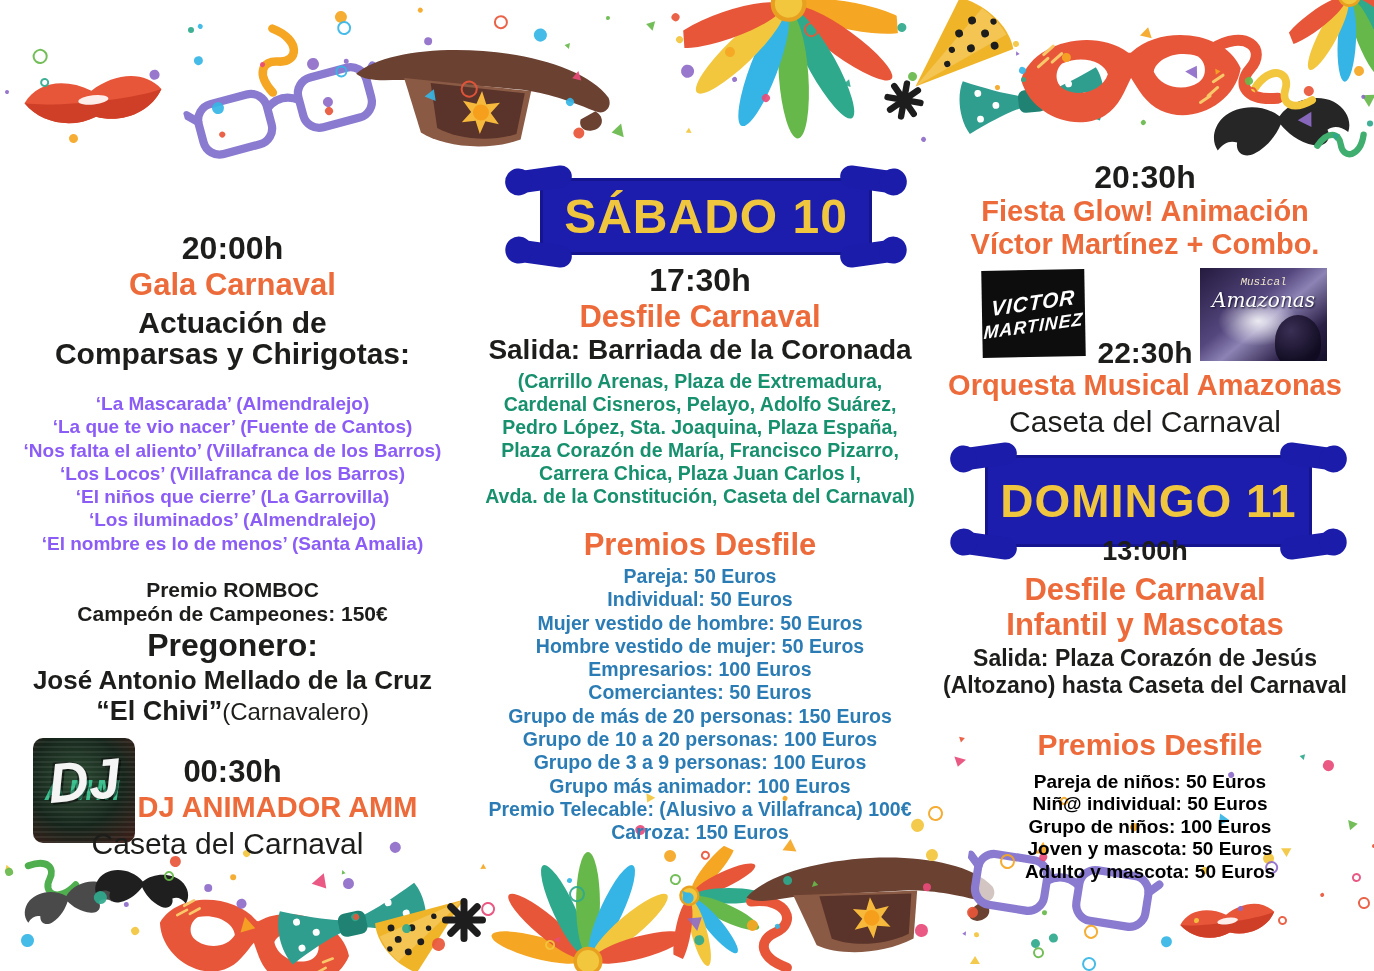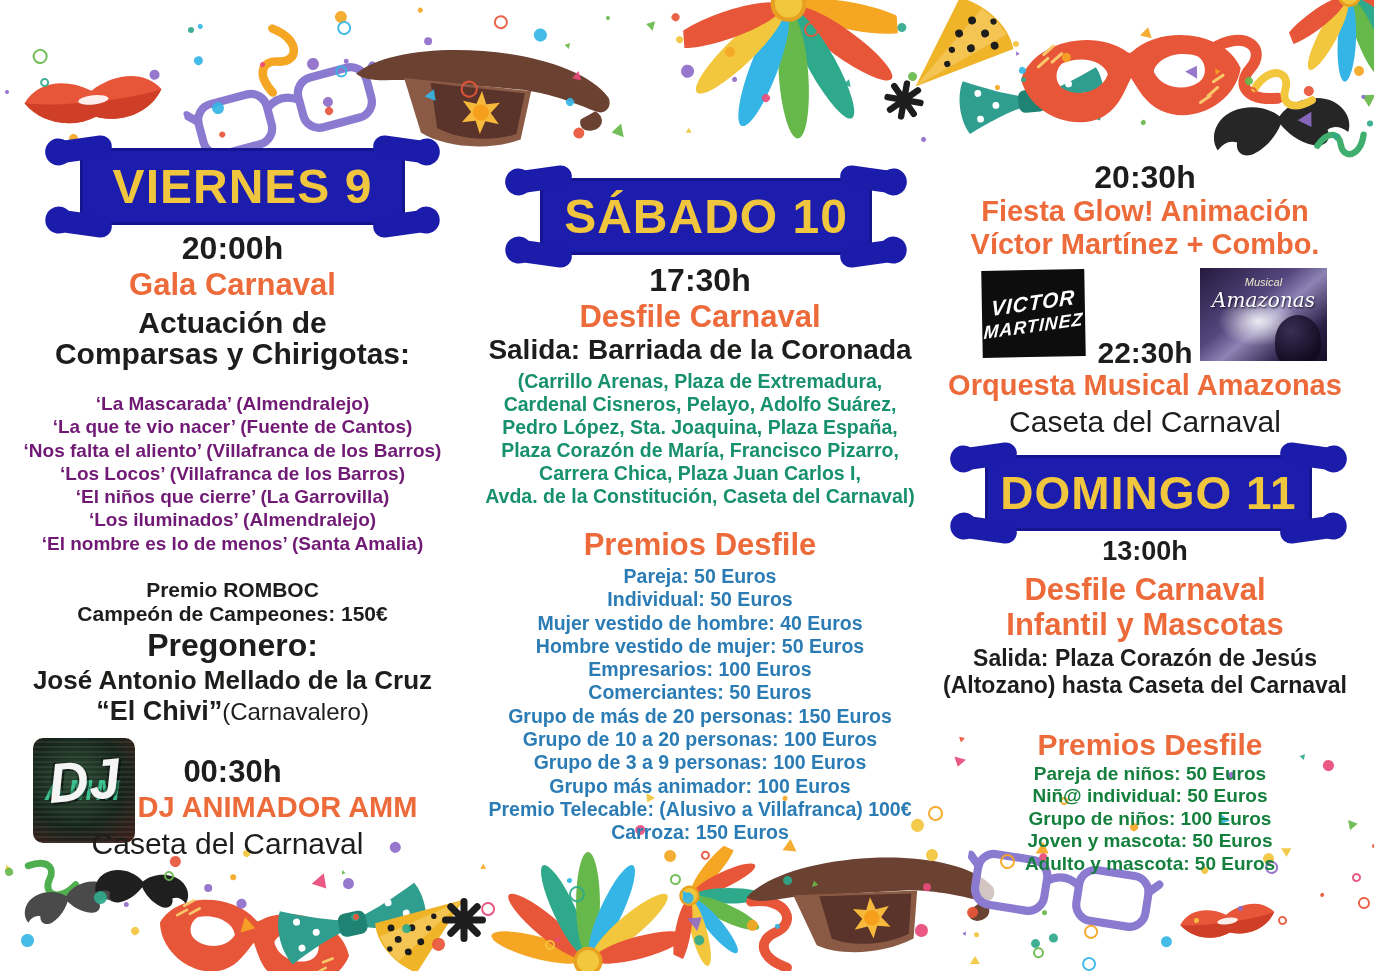--- a/index.html
+++ b/index.html
@@ -2,24 +2,24 @@
 <html><head>
 <meta charset="utf-8">
 <style>
   html,body{margin:0;padding:0;background:#888;}
   #stage{position:relative;width:1374px;height:971px;background:#ffffff;overflow:hidden;
          font-family:"Liberation Sans",sans-serif;margin:0 auto;}
   .dec{position:absolute;z-index:1;}
   .cf{position:absolute;z-index:1;opacity:.92;}
   .tx{position:absolute;z-index:2;text-align:center;font-weight:700;color:#1d1d1b;line-height:1.1;}
   .list{position:absolute;z-index:2;text-align:center;font-weight:700;}
-  .groups{font-size:19px;line-height:23.3px;color:#701a75;}
+  .groups{font-size:19px;line-height:23.3px;color:#8b5cf6;}
   .route{font-size:19.5px;line-height:23px;color:#17906d;}
   .blue-list{font-size:19.5px;line-height:23.3px;color:#2b7cb4;}
-  .gold-list{font-size:19px;line-height:22.4px;color:#15803d;}
+  .gold-list{font-size:19px;line-height:22.4px;color:#000000;margin-top:8px;}
   .orange{color:#ed6b3a;}
   .banner{position:absolute;z-index:2;background:#1c1dac;border-radius:5px;display:flex;align-items:center;
           justify-content:center;color:#f0c63e;font-weight:700;letter-spacing:1px;
           box-shadow:0 0 0 3px #14158f inset;}
   .knob{position:absolute;width:58px;height:22px;border-radius:12px;background:#1b1caa;}
   .knob::after{content:"";position:absolute;width:27px;height:27px;border-radius:50%;background:#1b1caa;top:-3px;}
   .kl::after{left:-9px;} .kr::after{right:-9px;}
   .ktl{left:-26px;top:-10px;transform:rotate(-8deg);}
   .kbl{left:-26px;bottom:-10px;transform:rotate(8deg);}
   .ktr{right:-26px;top:-10px;transform:rotate(8deg);}
@@ -38,21 +38,21 @@
     color:#fff;display:flex;flex-direction:column;align-items:center;justify-content:center;
     font-weight:700;font-style:italic;transform:rotate(-1deg);}
   #victor-logo .l1{font-size:21px;letter-spacing:1px;transform:rotate(-7deg) skewX(-10deg);}
   #victor-logo .l2{font-size:18px;letter-spacing:1px;transform:rotate(-7deg) skewX(-10deg);margin-top:1px;}
   
   #amazonas{position:absolute;left:1200px;top:268px;width:127px;height:93px;z-index:2;overflow:hidden;
     background:linear-gradient(140deg,#241a3e 0%,#54477e 40%,#8d83b4 55%,#2a1f45 80%,#140e28 100%);}
   #amazonas .glow{position:absolute;left:18px;top:28px;width:80px;height:50px;border-radius:50%;
     background:radial-gradient(closest-side,rgba(255,255,255,.85),rgba(255,255,255,0));}
   #amazonas .m1{position:absolute;left:0;right:0;top:8px;text-align:center;color:#efe6c8;
-    font-family:Liberation Sans, sans-serif;font-style:italic;font-size:11px;}
+    font-family:Liberation Mono, monospace;font-style:italic;font-size:11px;}
   #amazonas .m2{position:absolute;left:0;right:0;top:20px;text-align:center;color:#ffffff;
     font-family:"DejaVu Serif",serif;font-style:italic;font-size:20px;text-shadow:1px 1px 2px #1a1433;}
   #amazonas .fig{position:absolute;right:6px;bottom:-6px;width:46px;height:52px;border-radius:50% 50% 40% 40%;
     background:radial-gradient(circle at 35% 30%,#3a2f55,#100b20 70%);}
 </style>
 </head>
 <body>
 
 <div id="stage">
 
@@ -359,27 +359,20 @@
       <div class="cf" style="left: 957.752px; top: 736.285px; transform: rotate(311deg); width: 0px; height: 0px; border-left: 3.68024px solid transparent; border-right: 3.68024px solid transparent; border-bottom: 5.78323px solid rgb(232, 86, 58);"></div>
       <div class="cf" style="left: 1346.49px; top: 819.058px; transform: rotate(320deg); width: 0px; height: 0px; border-left: 5.81054px solid transparent; border-right: 5.81054px solid transparent; border-bottom: 9.13085px solid rgb(103, 184, 74);"></div>
       <div class="cf" style="left: 783.003px; top: 839.457px; transform: rotate(5deg); width: 0px; height: 0px; border-left: 7.88251px solid transparent; border-right: 7.88251px solid transparent; border-bottom: 12.3868px solid rgb(245, 166, 35);"></div>
       <div class="cf" style="left: 643.801px; top: 795.229px; transform: rotate(207deg); width: 0px; height: 0px; border-left: 5.69614px solid transparent; border-right: 5.69614px solid transparent; border-bottom: 8.95108px solid rgb(242, 198, 61);"></div>
       <div class="cf" style="left: 928.303px; top: 805.584px; transform: rotate(326deg); height: 10.9306px; width: 10.9306px; border: 2px solid rgb(245, 166, 35); border-radius: 50%;"></div>
       <div class="cf" style="left: 783.176px; top: 795.523px; transform: rotate(122deg); height: 4.64059px; width: 4.64059px; background: rgb(245, 166, 35); border-radius: 50%;"></div>
       <div class="cf" style="left: 635.085px; top: 825.045px; transform: rotate(74deg); height: 10.2672px; width: 10.2672px; background: rgb(232, 75, 122); border-radius: 50%;"></div>
       <div class="cf" style="left: 910.698px; top: 819.15px; transform: rotate(303deg); height: 12.8105px; width: 12.8105px; background: rgb(242, 198, 61); border-radius: 50%;"></div>
     </div>
 
-  <div class="banner" style="left:80px;top:148px;width:325px;height:77px;font-size:48px">
-    <i class="knob kl ktl"></i>
-      <i class="knob kl kbl"></i>
-      <i class="knob kr ktr"></i>
-      <i class="knob kr kbr"></i>
-    <span>VIERNES 9</span>
-  </div>
   <div class="tx" style="left:15px;top:231px;width:435px;font-size:32px">20:00h</div>
   <div class="tx orange" style="left:15px;top:268px;width:435px;font-size:31px">Gala Carnaval</div>
   <div class="tx" style="left:15px;top:306px;width:435px;font-size:30px">Actuación de</div>
   <div class="tx" style="left:15px;top:337px;width:435px;font-size:30px">Comparsas y Chirigotas:</div>
   <div class="list groups" style="left:0px;top:392px;width:465px">
       <div>‘La Mascarada’ (Almendralejo)</div>
       <div>‘La que te vio nacer’ (Fuente de Cantos)</div>
       <div>‘Nos falta el aliento’ (Villafranca de los Barros)</div>
       <div>‘Los Locos’  (Villafranca de los Barros)</div>
       <div>‘El niños que cierre’ (La Garrovilla)</div>
@@ -417,21 +410,21 @@
       <div>Cardenal Cisneros, Pelayo, Adolfo Suárez,</div>
       <div>Pedro López, Sta. Joaquina, Plaza España,</div>
       <div>Plaza Corazón de María, Francisco Pizarro,</div>
       <div>Carrera Chica, Plaza Juan Carlos I,</div>
       <div>Avda. de la Constitución, Caseta del Carnaval)</div>
     </div>
   <div class="tx orange" style="left:490px;top:528px;width:420px;font-size:31px">Premios Desfile</div>
   <div class="list blue-list" style="left:475px;top:565px;width:450px">
       <div>Pareja: 50 Euros</div>
       <div>Individual: 50 Euros</div>
-      <div>Mujer vestido de hombre: 40 Euros</div>
+      <div>Mujer vestido de hombre: 50 Euros</div>
       <div>Hombre vestido de mujer: 50 Euros</div>
       <div>Empresarios: 100 Euros</div>
       <div>Comerciantes: 50 Euros</div>
       <div>Grupo de más de 20 personas: 150 Euros</div>
       <div>Grupo de 10 a 20 personas: 100 Euros</div>
       <div>Grupo de 3 a 9 personas: 100 Euros</div>
       <div>Grupo más animador: 100 Euros</div>
       <div>Premio Telecable: (Alusivo a Villafranca) 100€</div>
       <div>Carroza: 150 Euros</div>
     </div>
@@ -445,21 +438,21 @@
   </div>
   <div id="amazonas">
     <div class="glow"></div>
     <div class="fig"></div>
     <div class="m1">Musical</div>
     <div class="m2">Amazonas</div>
   </div>
   <div class="tx" style="left:1085px;top:336px;width:120px;font-size:30px">22:30h</div>
   <div class="tx orange" style="left:935px;top:370px;width:420px;font-size:29px">Orquesta Musical Amazonas</div>
   <div class="tx" style="left:935px;top:405px;width:420px;font-size:30px;font-weight:400">Caseta del Carnaval</div>
-  <div class="banner" style="left:985px;top:455px;width:327px;height:76px;font-size:46px">
+  <div class="banner" style="left:985px;top:455px;width:327px;height:92px;font-size:46px">
     <i class="knob kl ktl"></i>
       <i class="knob kl kbl"></i>
       <i class="knob kr ktr"></i>
       <i class="knob kr kbr"></i>
     <span>DOMINGO 11</span>
   </div>
   <div class="tx" style="left:935px;top:537px;width:420px;font-size:27px">13:00h</div>
   <div class="tx orange" style="left:935px;top:573px;width:420px;font-size:31px">Desfile Carnaval</div>
   <div class="tx orange" style="left:935px;top:608px;width:420px;font-size:31px">Infantil y Mascotas</div>
   <div class="tx" style="left:935px;top:646px;width:420px;font-size:23px">Salida: Plaza Corazón de Jesús</div>

